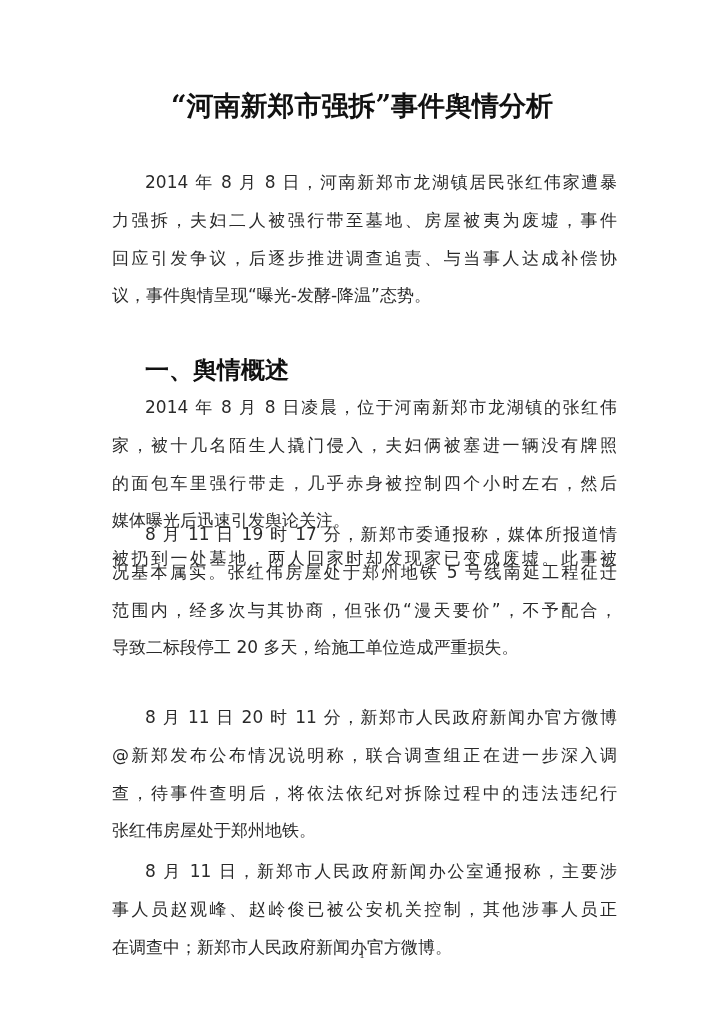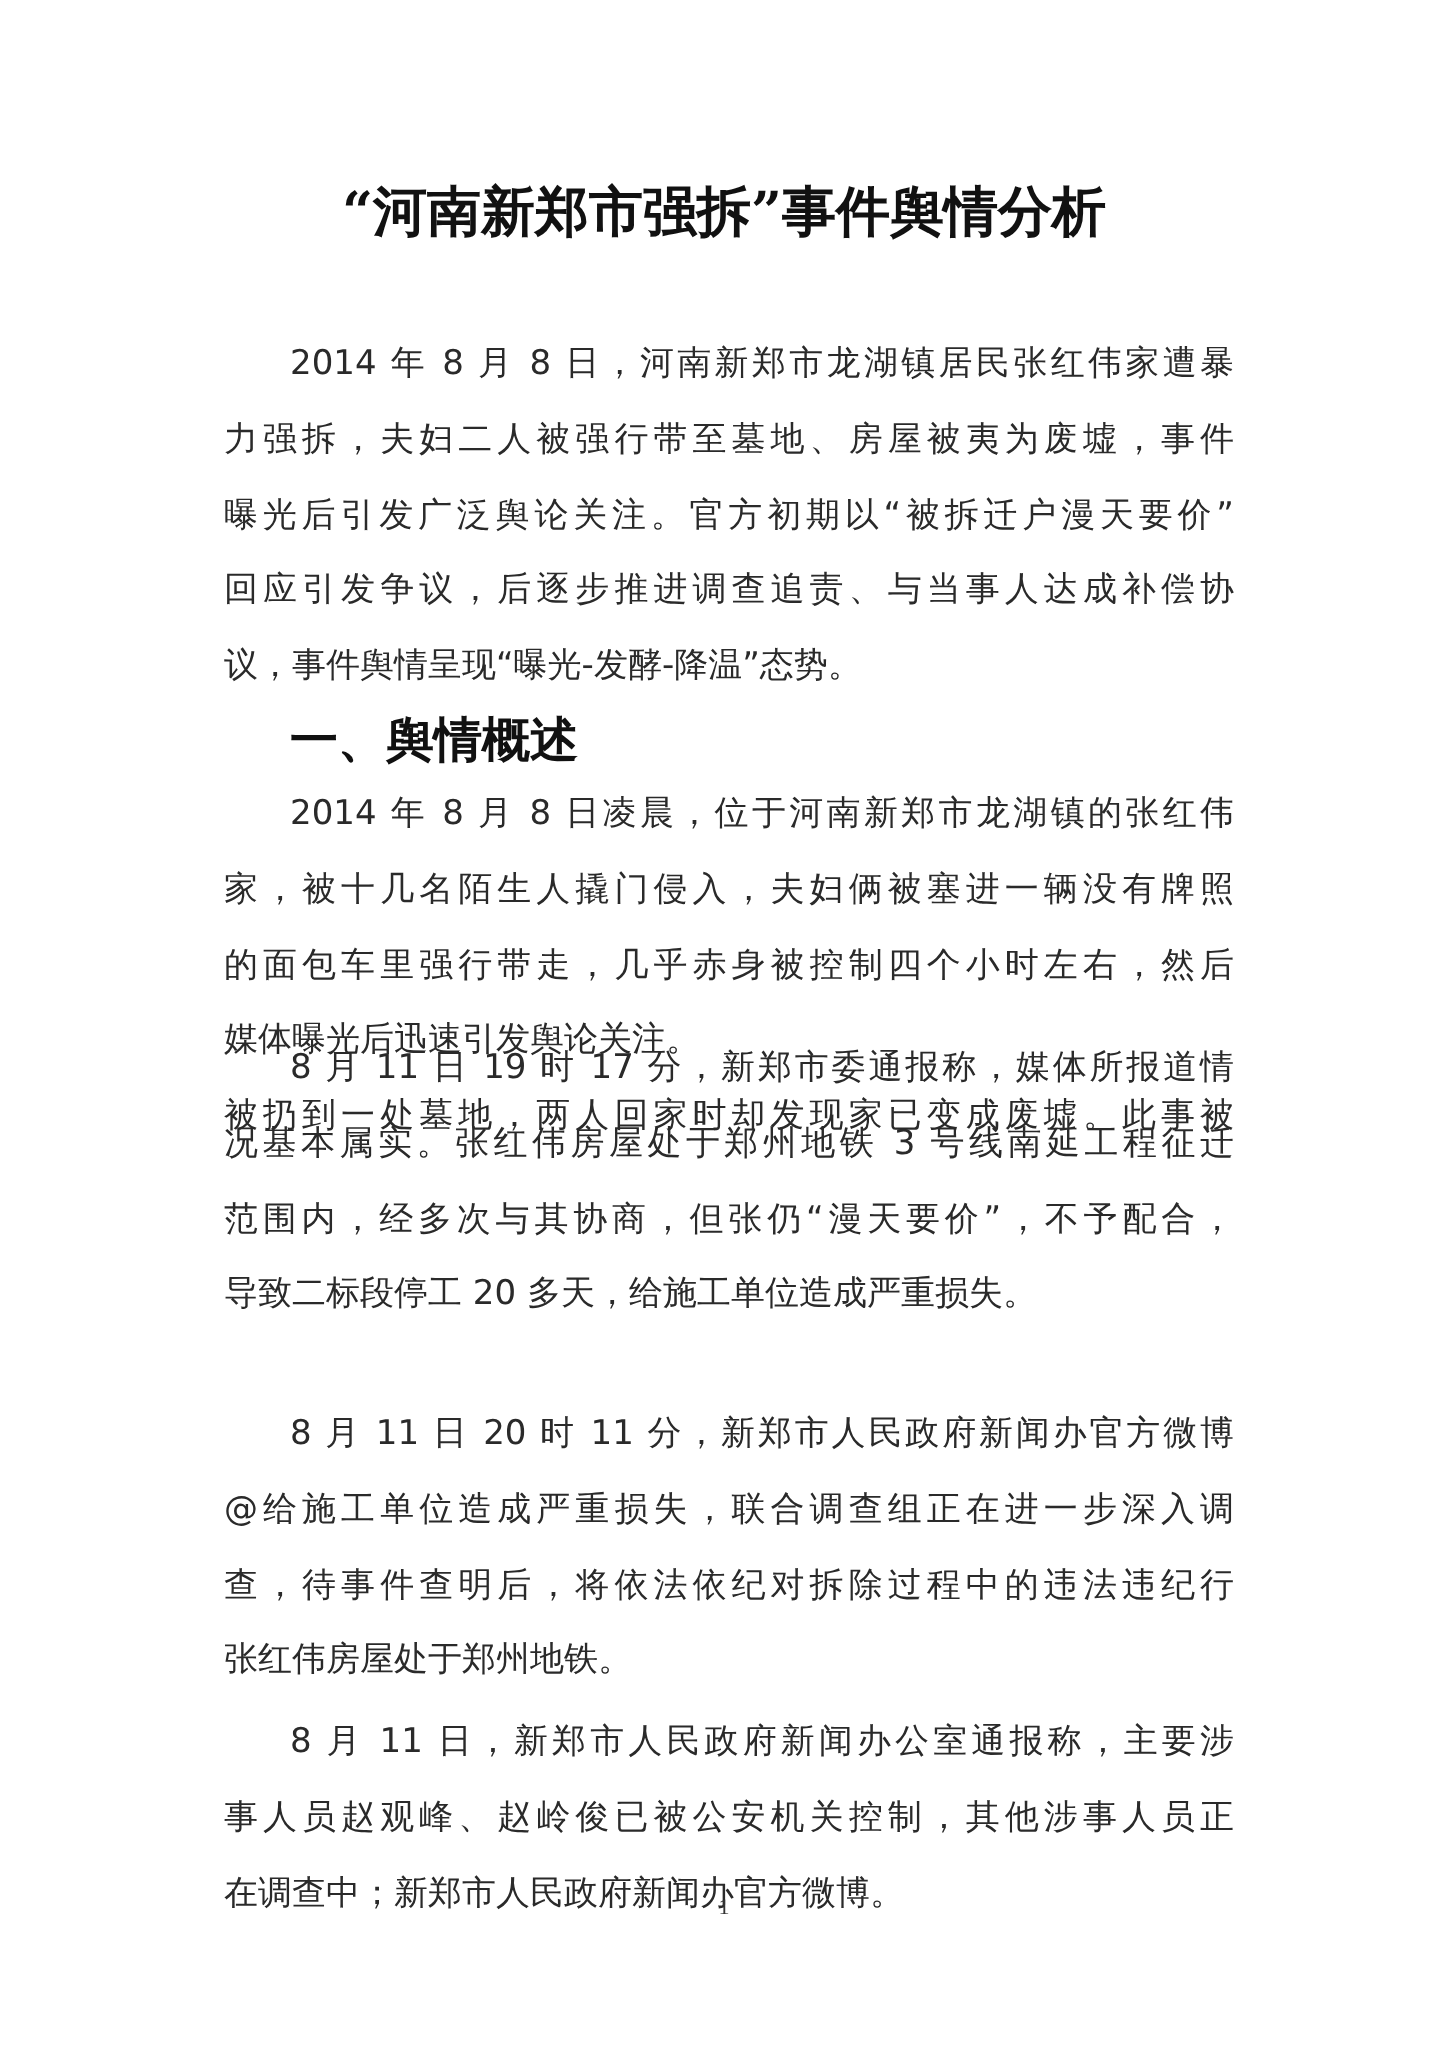--- a/index.html
+++ b/index.html
@@ -33,45 +33,44 @@
 </head>
 <body>
 
 <div class="page">
 
   <div class="title">“河南新郑市强拆”事件舆情分析</div>
 
   <div class="block" style="top:164px;">
     <div class="line first">2014 年 8 月 8 日，河南新郑市龙湖镇居民张红伟家遭暴</div>
     <div class="line">力强拆，夫妇二人被强行带至墓地、房屋被夷为废墟，事件</div>
-    <div class="line">曝光后引发广泛舆论关注。官方初期以“被拆迁户漫天要价”</div>
     <div class="line">回应引发争议，后逐步推进调查追责、与当事人达成补偿协</div>
     <div class="line last">议，事件舆情呈现“曝光-发酵-降温”态势。</div>
   </div>
 
   <div class="heading">一、舆情概述</div>
 
   <div class="block" style="top:389px;">
     <div class="line first">2014 年 8 月 8 日凌晨，位于河南新郑市龙湖镇的张红伟</div>
     <div class="line">家，被十几名陌生人撬门侵入，夫妇俩被塞进一辆没有牌照</div>
     <div class="line">的面包车里强行带走，几乎赤身被控制四个小时左右，然后</div>
     <div class="line last">媒体曝光后迅速引发舆论关注。</div>
     <div class="line">被扔到一处墓地，两人回家时却发现家已变成废墟。此事被</div>
   </div>
 
   <div class="block" style="top:516px;">
     <div class="line first">8 月 11 日 19 时 17 分，新郑市委通报称，媒体所报道情</div>
-    <div class="line">况基本属实。张红伟房屋处于郑州地铁 3 号线南延工程征迁</div>
+    <div class="line">况基本属实。张红伟房屋处于郑州地铁 5 号线南延工程征迁</div>
     <div class="line">范围内，经多次与其协商，但张仍“漫天要价”，不予配合，</div>
     <div class="line last">导致二标段停工 20 多天，给施工单位造成严重损失。</div>
   </div>
 
   <div class="block" style="top:699px;">
     <div class="line first">8 月 11 日 20 时 11 分，新郑市人民政府新闻办官方微博</div>
-    <div class="line">@给施工单位造成严重损失，联合调查组正在进一步深入调</div>
+    <div class="line">@新郑发布公布情况说明称，联合调查组正在进一步深入调</div>
     <div class="line">查，待事件查明后，将依法依纪对拆除过程中的违法违纪行</div>
     <div class="line last">张红伟房屋处于郑州地铁。</div>
   </div>
 
   <div class="block" style="top:853px;">
     <div class="line first">8 月 11 日，新郑市人民政府新闻办公室通报称，主要涉</div>
     <div class="line">事人员赵观峰、赵岭俊已被公安机关控制，其他涉事人员正</div>
     <div class="line last">在调查中；新郑市人民政府新闻办官方微博。</div>
   </div>
 

